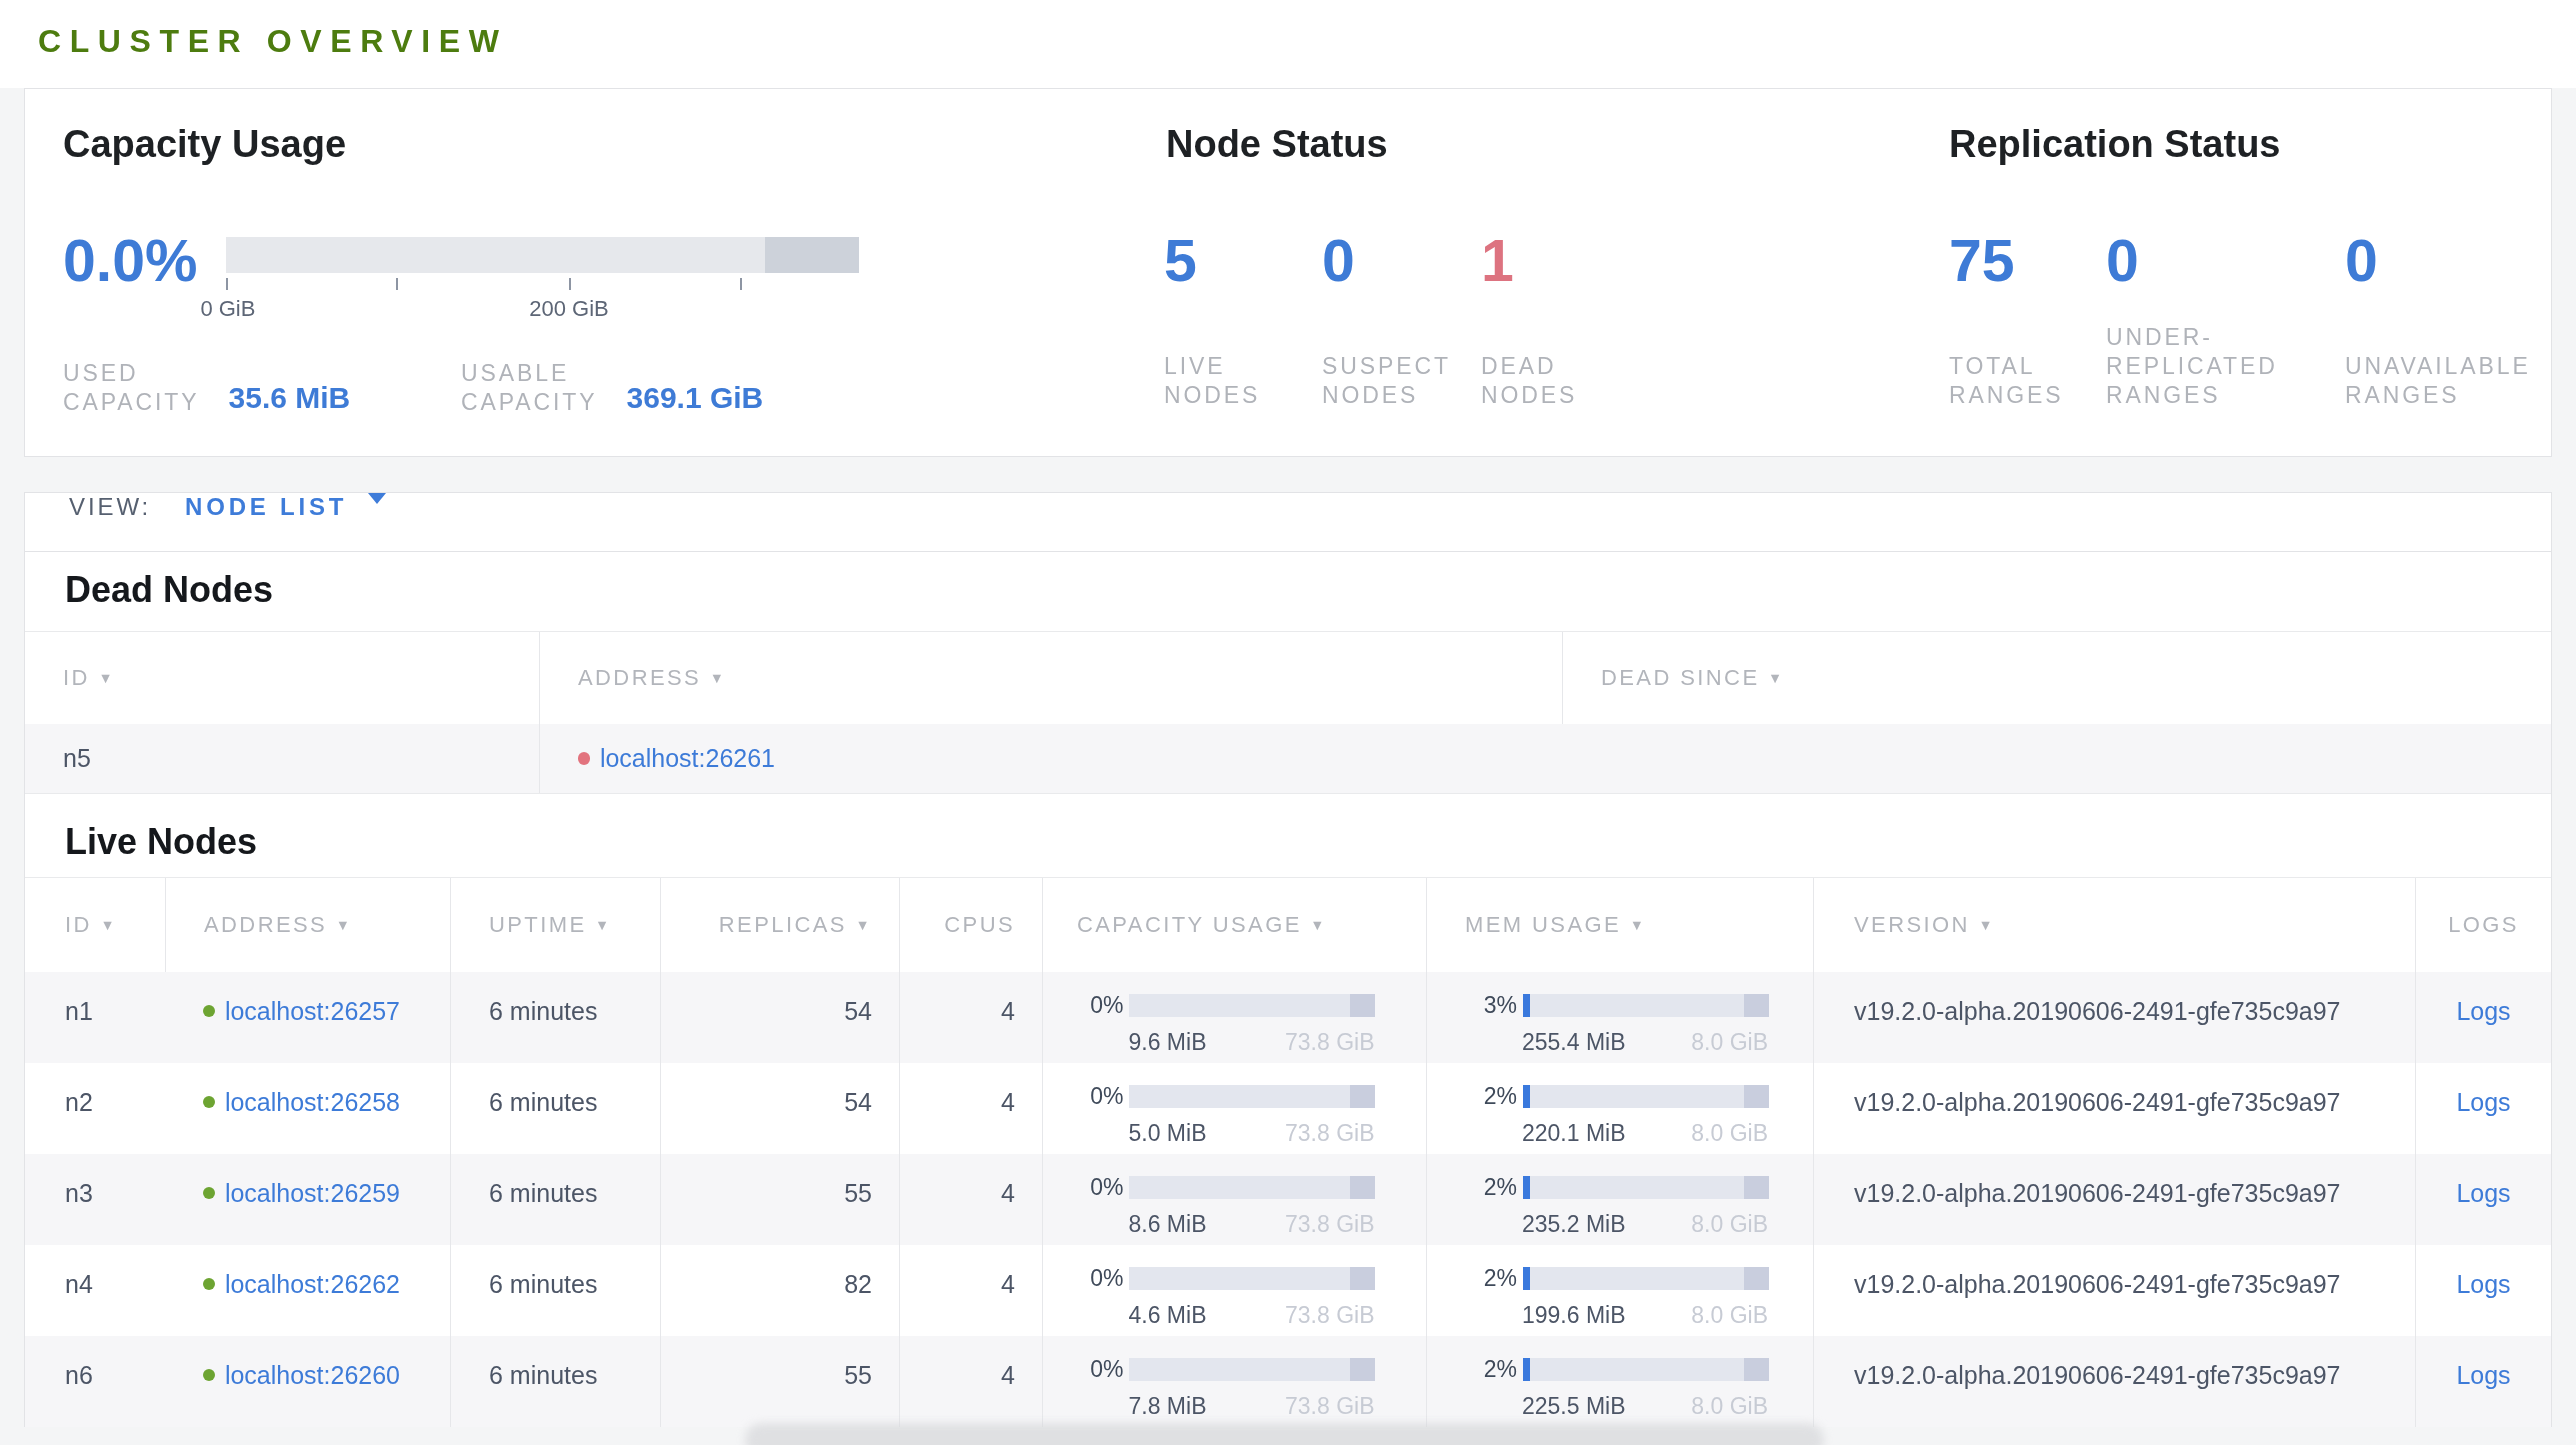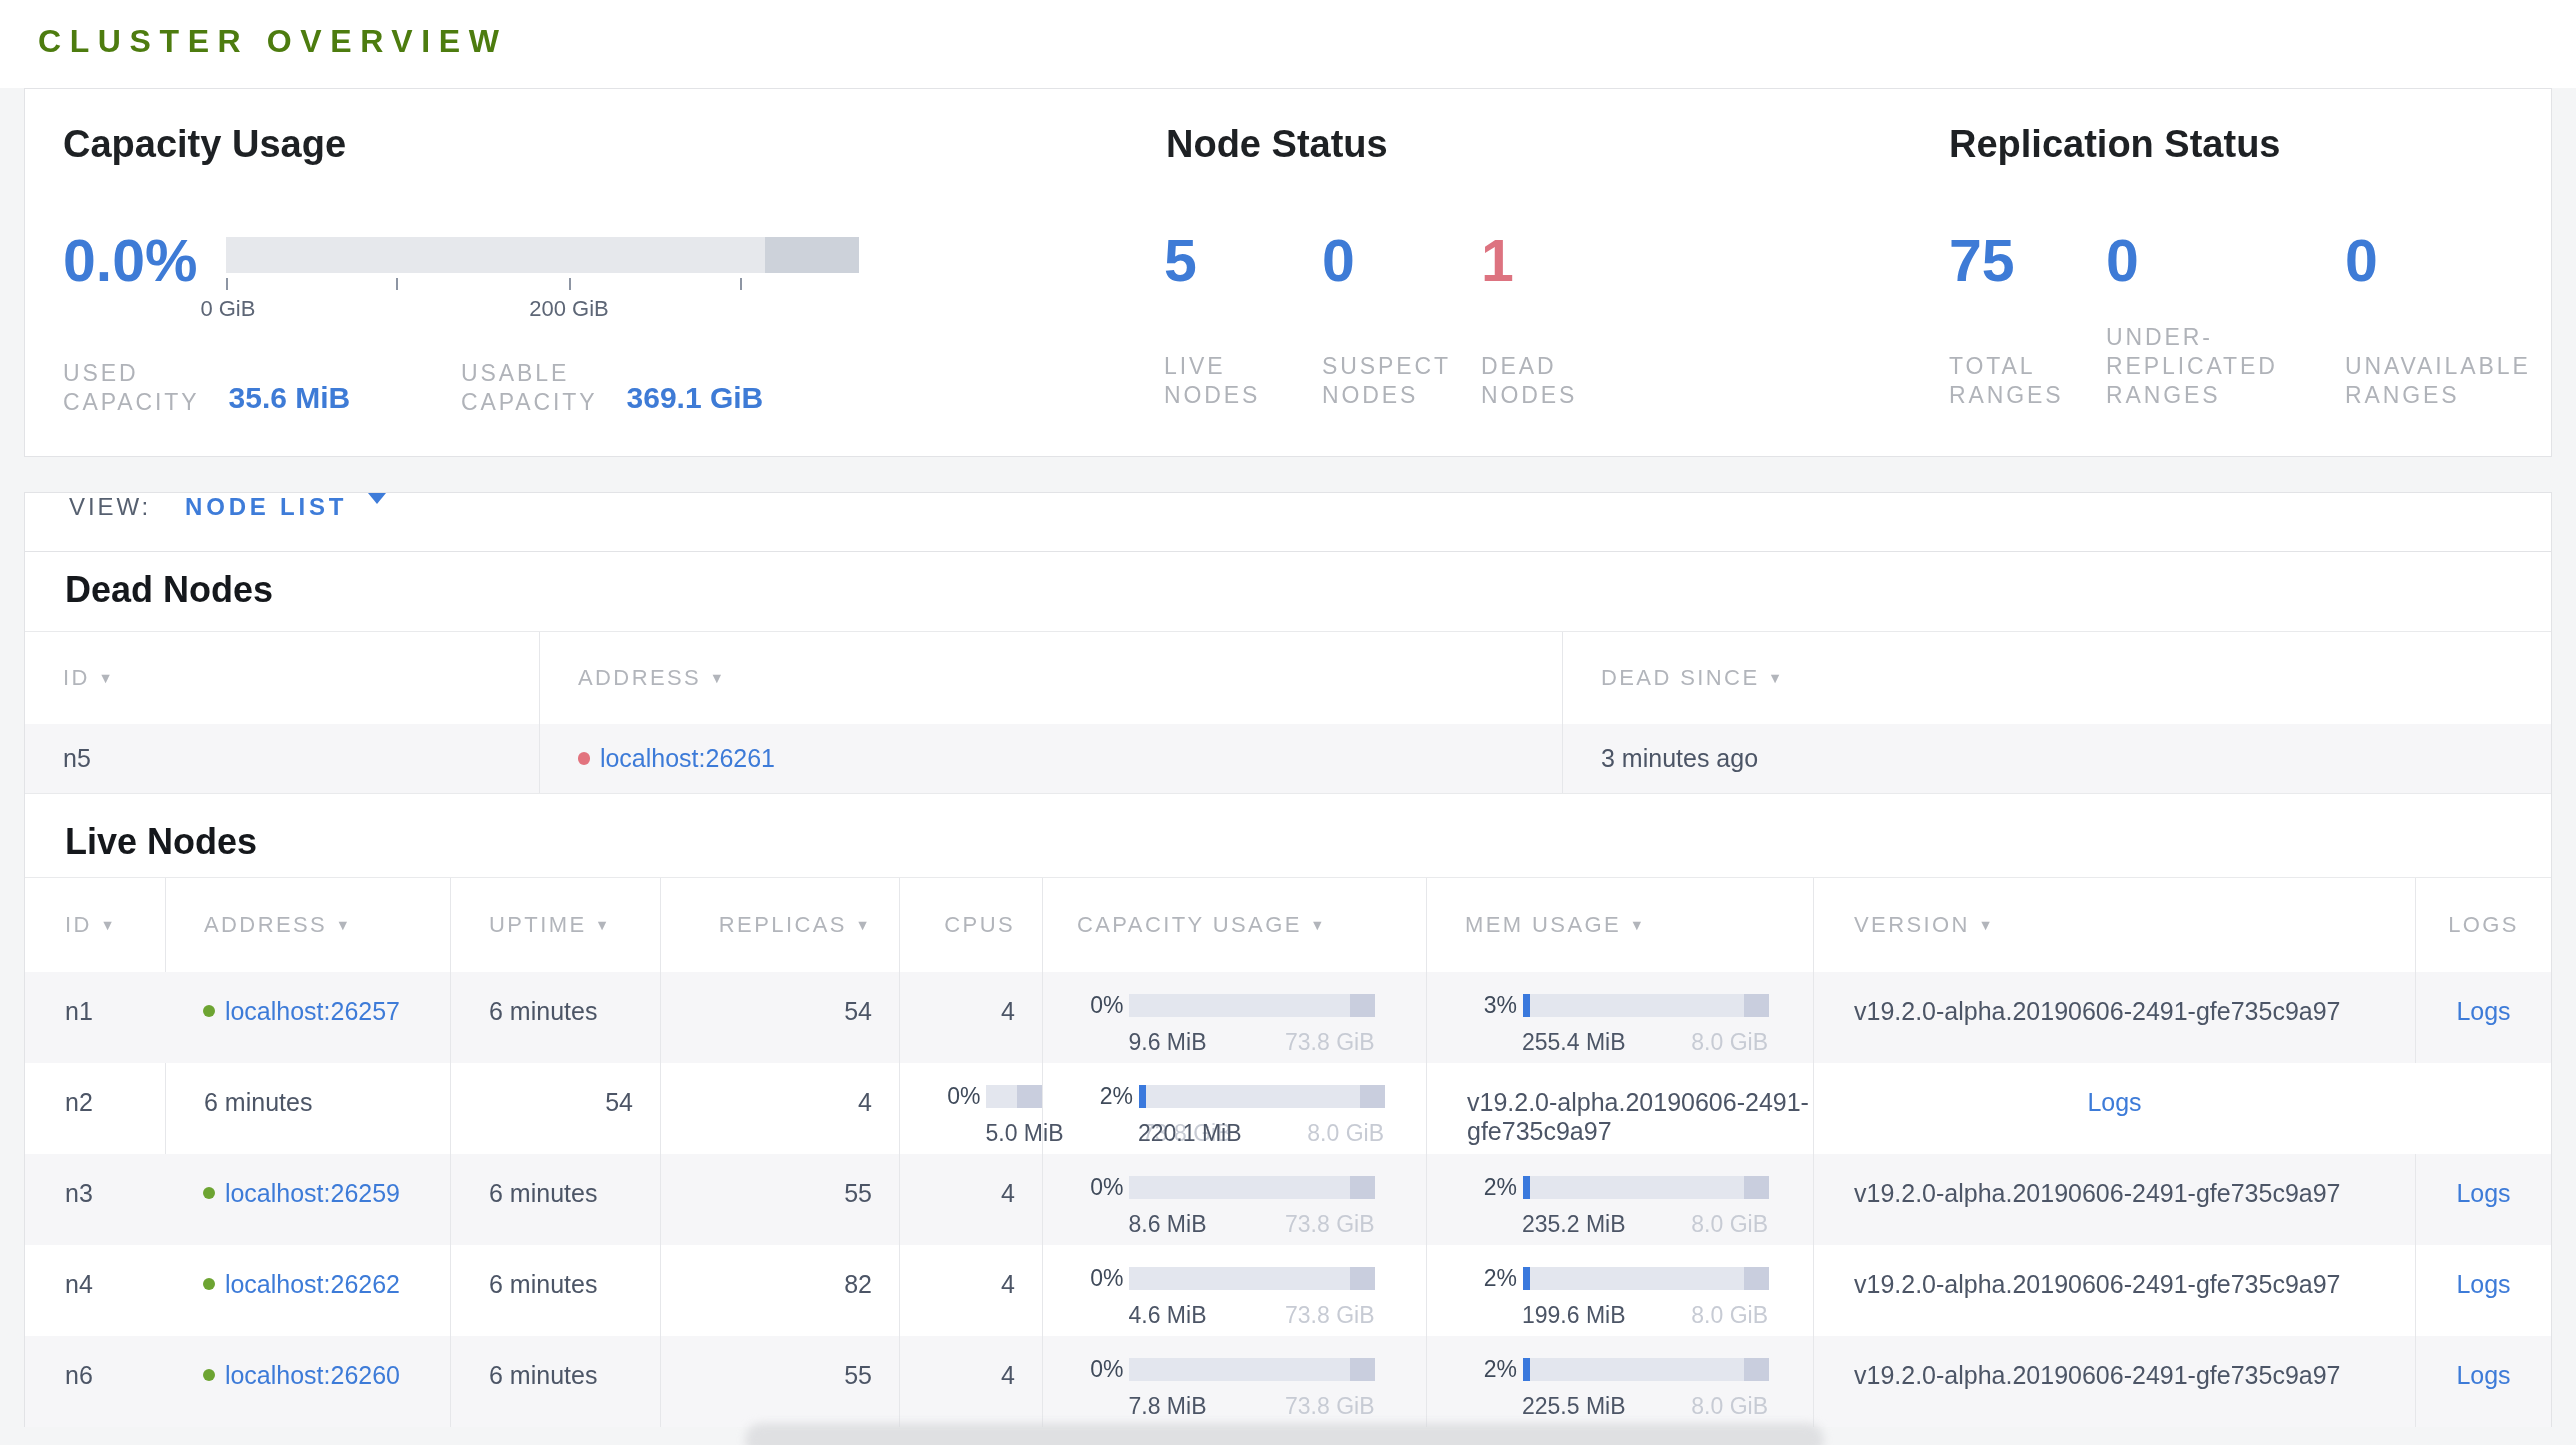--- a/index.html
+++ b/index.html
@@ -257,21 +257,20 @@
         <span>DEAD SINCE</span>
           <span class="arrow">▼</span>
       </div>
     </div>
     <div class="dt-row">
       <div class="cell dcell">n5</div>
       <div class="cell dcell colb">
         <span class="dot red"></span>
         <a class="link">localhost:26261</a>
       </div>
-      <div class="cell dcell colb">3 minutes ago</div>
     </div>
   </div>
 
   <div class="section-heading heading-live">Live Nodes</div>
 
   <div class="live-table">
     <div class="lt-header">
       <div class="hcell h-id">
         <span>ID</span>
           <span class="arrow">▼</span>
@@ -343,20 +342,24 @@
         <span class="total">8.0 GiB</span>
       </div>
     </div>
     <div class="cell c-txt c-ver colb">v19.2.0-alpha.20190606-2491-gfe735c9a97</div>
     <div class="cell c-txt c-logs colb">
       <a class="link">Logs</a>
     </div>
   </div>
         <div class="lt-row">
     <div class="cell c-txt c-id">n2</div>
+    <div class="cell c-txt c-addr">
+      <span class="dot green"></span>
+      <a class="link">localhost:26258</a>
+    </div>
     <div class="cell c-txt c-up colb">6 minutes</div>
     <div class="cell c-txt c-rep colb">54</div>
     <div class="cell c-txt c-cpu colb">4</div>
     <div class="cell c-bar c-cap colb">
       <div class="barrow">
         <span class="pct">0%</span>
         <span class="minibar">
           <i class="fill" style="width: 0px;"></i>
           <i class="other"></i>
         </span>

